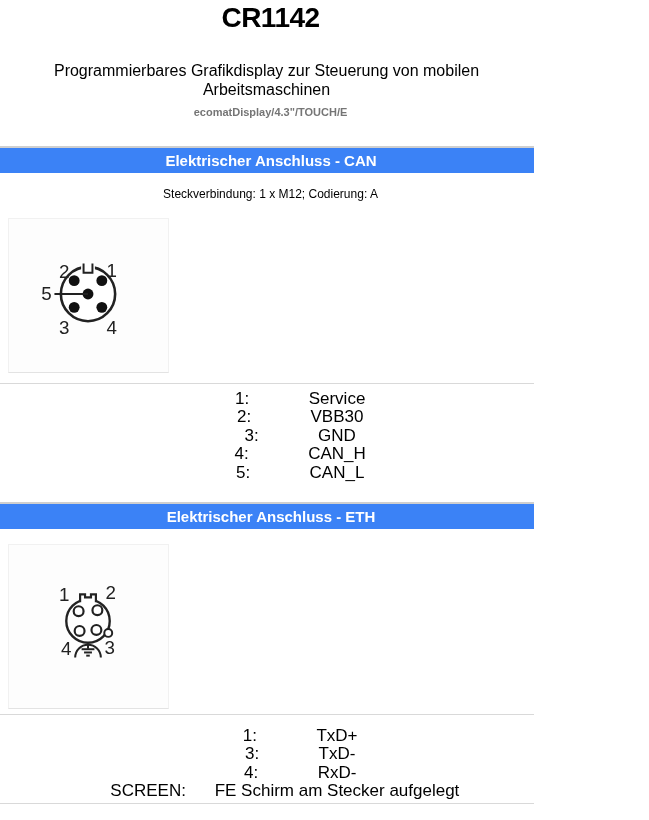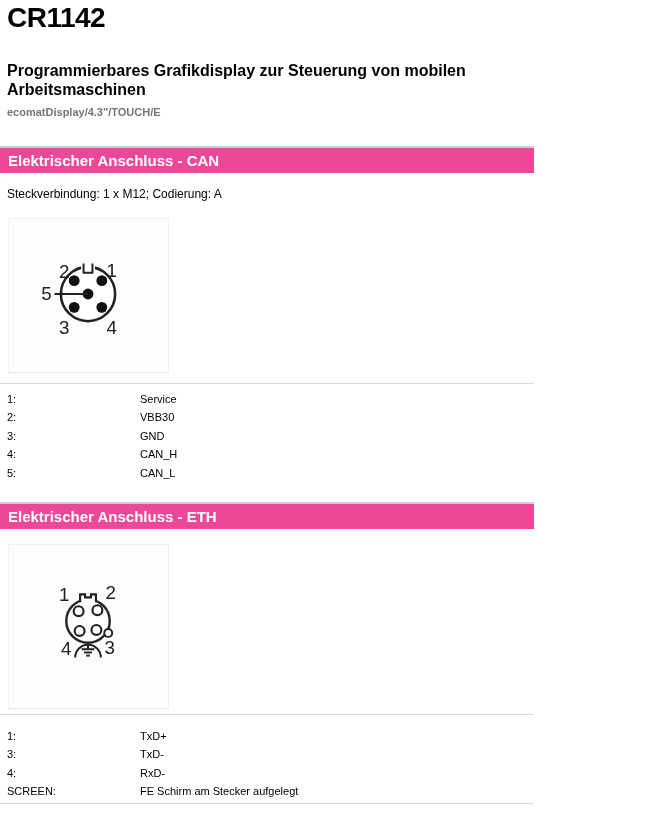--- a/index.html
+++ b/index.html
@@ -1,39 +1,39 @@
 <!DOCTYPE html>
 <html><head>
 <meta charset="utf-8">
 <style>
   html, body { margin: 0; padding: 0; background: #ffffff; }
   body {
     width: 649px;
     font-family: "Liberation Sans", "DejaVu Sans", sans-serif;
     color: #000;
   }
-  .page { width: 534px; overflow: hidden; }
+  .page { width: 534px; overflow: hidden; text-align: center; }
 
   .article-no {
     font-size: 28px; font-weight: bold; line-height: 32px;
     margin: 2px 0 0 7px; letter-spacing: -0.5px;
   }
   .product-title {
-    font-size: 16px; font-weight: bold; line-height: 19px;
+    font-size: 16px; font-weight: normal; line-height: 19px;
     margin: 27px 8px 0 7px;
   }
   .product-family {
     font-size: 11px; font-weight: bold; line-height: 13px;
     color: #757575; margin: 7px 0 0 7px;
   }
 
   .section-bar {
     margin-top: 27px;
     border-top: 2px solid #cfcfcf;
-    background: #ec4899;
+    background: #3b82f6;
     color: #ffffff;
     font-size: 15px; font-weight: bold;
     line-height: 17px;
     padding: 4px 0 4px 8px;
   }
   .section-bar.second { margin-top: 20px; }
 
   .connector-note {
     font-size: 12px; line-height: 18px;
     margin: 12px 0 0 7px;
@@ -55,21 +55,21 @@
     border: none;
     border-top: 1px solid #d9d9d9;
     margin: 0;
   }
   .rule.after-diagram { margin-top: 10px; }
   .rule.after-diagram-2 { margin-top: 5px; }
   .rule.bottom { margin-top: 2px; }
 
   .pin-table {
     margin: 6px 0 0 7px;
-    font-size: 11px;
+    font-size: 17px;
     line-height: 18.4px;
   }
   .pin-table.second { margin-top: 12px; }
   .pin-row { white-space: nowrap; }
   .pin-num { display: inline-block; width: 133px; }
 
   svg text {
     font-family: "Liberation Sans", "DejaVu Sans", sans-serif;
     font-size: 19px;
     fill: #222;

